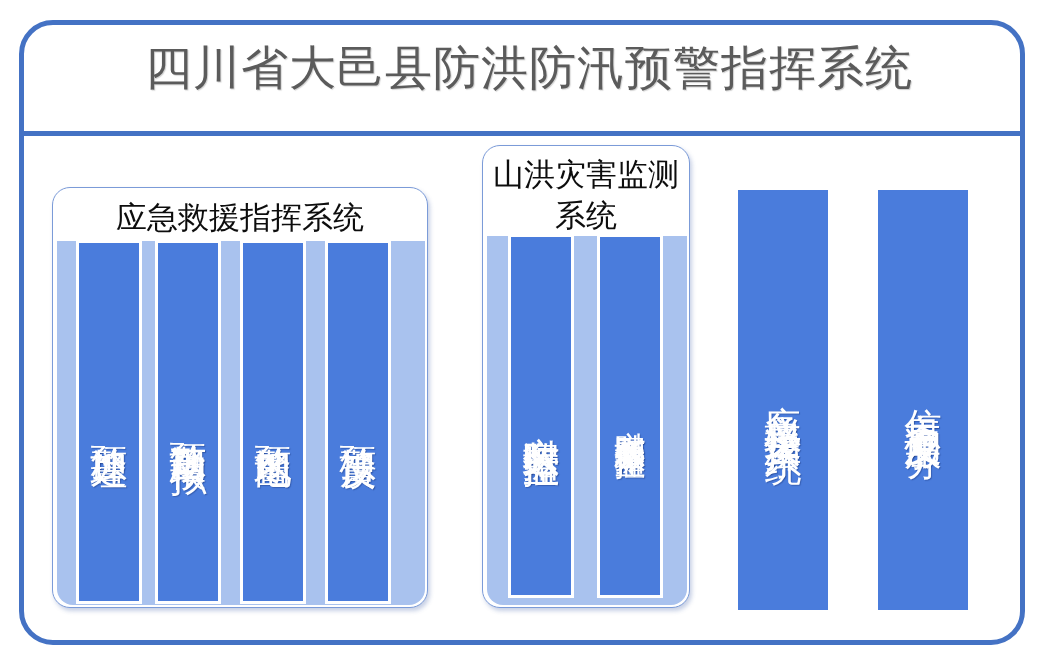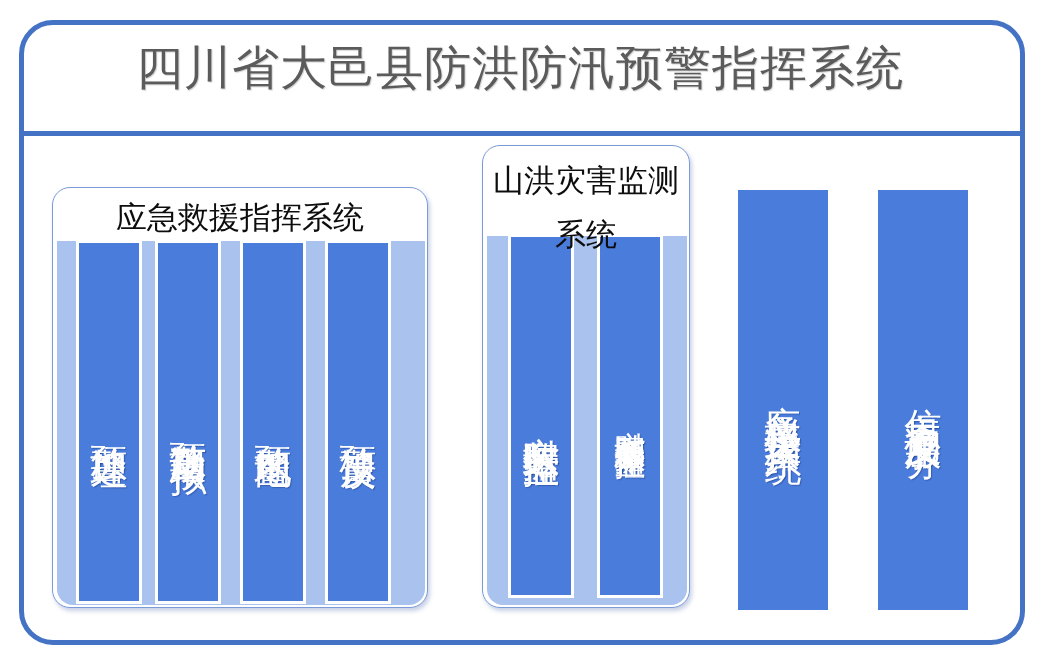--- a/index.html
+++ b/index.html
@@ -32,21 +32,21 @@
     position: absolute;
     left: 24px;
     top: 131px;
     width: 1001px;
     height: 5px;
     background: #4472C4;
   }
 
   .app-title {
     position: absolute;
-    left: 17px;
+    left: 26px;
     top: 38px;
     width: 1006px;
     text-align: center;
     font-family: "Liberation Sans", sans-serif;
     font-size: 47px;
     line-height: 60px;
     letter-spacing: 1px;
     color: #5B5B5B;
     text-shadow: 1px 1px 1px rgba(120,120,120,0.35);
     white-space: nowrap;
@@ -117,21 +117,21 @@
   #panel-warning .panel-title { top: 10px; font-size: 31px; line-height: 40px; }
   #panel-warning .tray{ left: 4px;  top: 53px;  width: 368px; height: 364px; }
   #wcol1 { left: 76px;  top: 240px; width: 66px;  height: 364px; }
   #wcol2 { left: 155px; top: 240px; width: 66px;  height: 364px; }
   #wcol3 { left: 240px; top: 240px; width: 66px;  height: 364px; }
   #wcol4 { left: 325px; top: 240px; width: 66px;  height: 364px; }
   #wcol1 .vtext, #wcol2 .vtext, #wcol3 .vtext, #wcol4 .vtext { font-size: 37px; }
 
   
   #panel-monitor      { left: 482px; top: 145px; width: 208px; height: 463px; }
-  #panel-monitor .panel-title { top: 8px;  font-size: 31px; line-height: 54px; }
+  #panel-monitor .panel-title { top: 8px;  font-size: 31px; line-height: 41px; }
   #panel-monitor .tray{ left: 4px;  top: 90px;  width: 200px; height: 369px; }
   #mcol1 { left: 508px; top: 234px; width: 66px; height: 364px; }
   #mcol2 { left: 597px; top: 234px; width: 66px; height: 364px; }
   #mcol1 .vtext { font-size: 37px; }
   #mcol2 .vtext { font-size: 31px; letter-spacing: 2px; }
 
   
   #rcol1 { left: 738px; top: 190px; width: 90px; height: 420px; }
   #rcol2 { left: 878px; top: 190px; width: 90px; height: 420px; }
   #rcol1 .vtext, #rcol2 .vtext { font-size: 37px; letter-spacing: 6px; }

